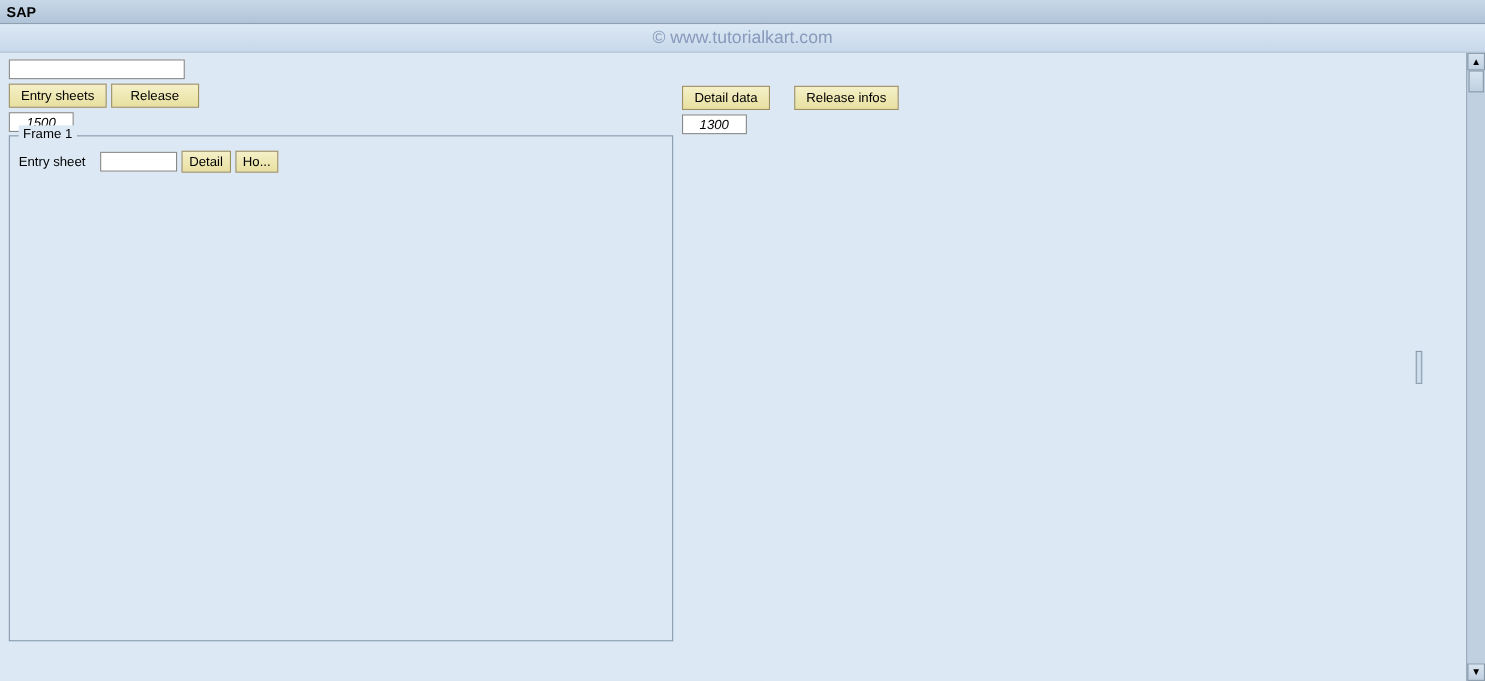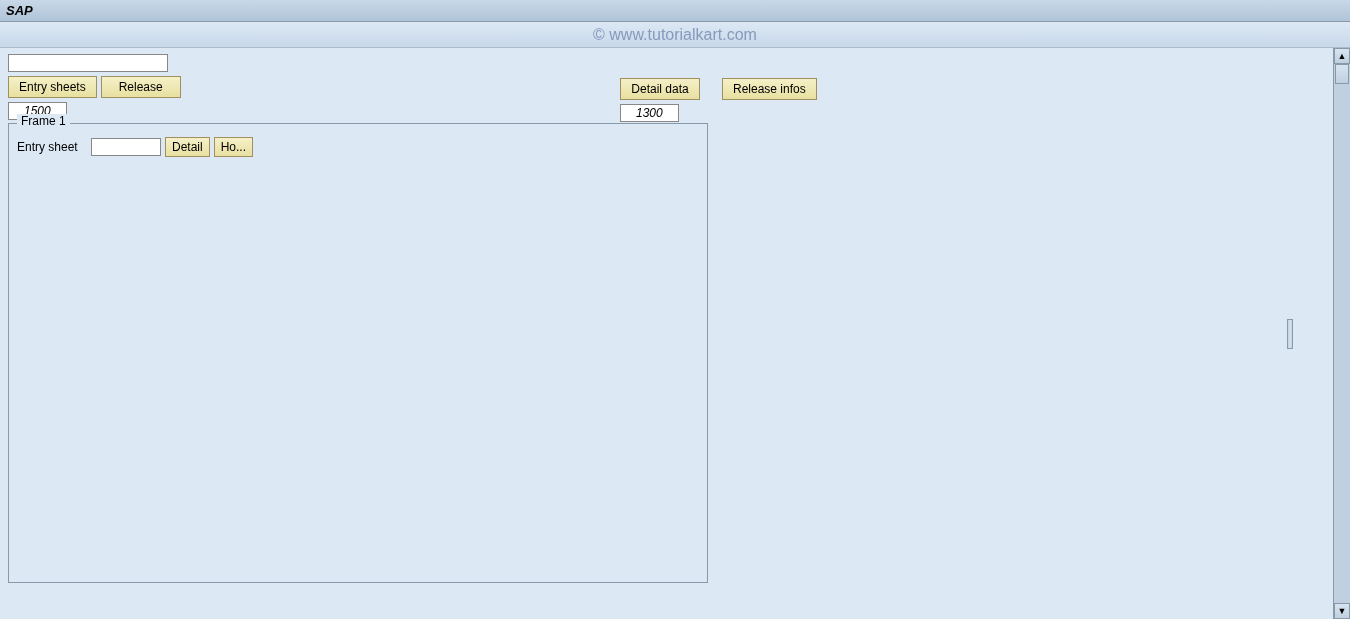--- a/index.html
+++ b/index.html
@@ -21,21 +21,20 @@
     .title-bar {
       background: linear-gradient(to bottom, #c8d8e8, #b0c4d8);
       height: 22px;
       display: flex;
       align-items: center;
       padding: 0 6px;
       border-bottom: 1px solid #8899aa;
     }
 
     .title-bar-text {
-      font-style: italic;
       font-weight: bold;
       font-size: 13px;
       color: #000;
       text-align: center;
     }
 
     
     .watermark-bar {
       background: linear-gradient(to bottom, #dce8f4, #c8d8ea);
       height: 26px;
@@ -133,21 +132,21 @@
       position: absolute;
       top: 56px;
       left: 620px;
     }
 
     
     .frame-container {
       position: absolute;
       top: 75px;
       left: 8px;
-      width: 700px;
+      width: 604px;
       height: 460px;
       border: 1px solid #8899aa;
       background-color: #dce8f4;
     }
 
     .frame-legend {
       position: absolute;
       top: -9px;
       left: 8px;
       background-color: #dce8f4;

